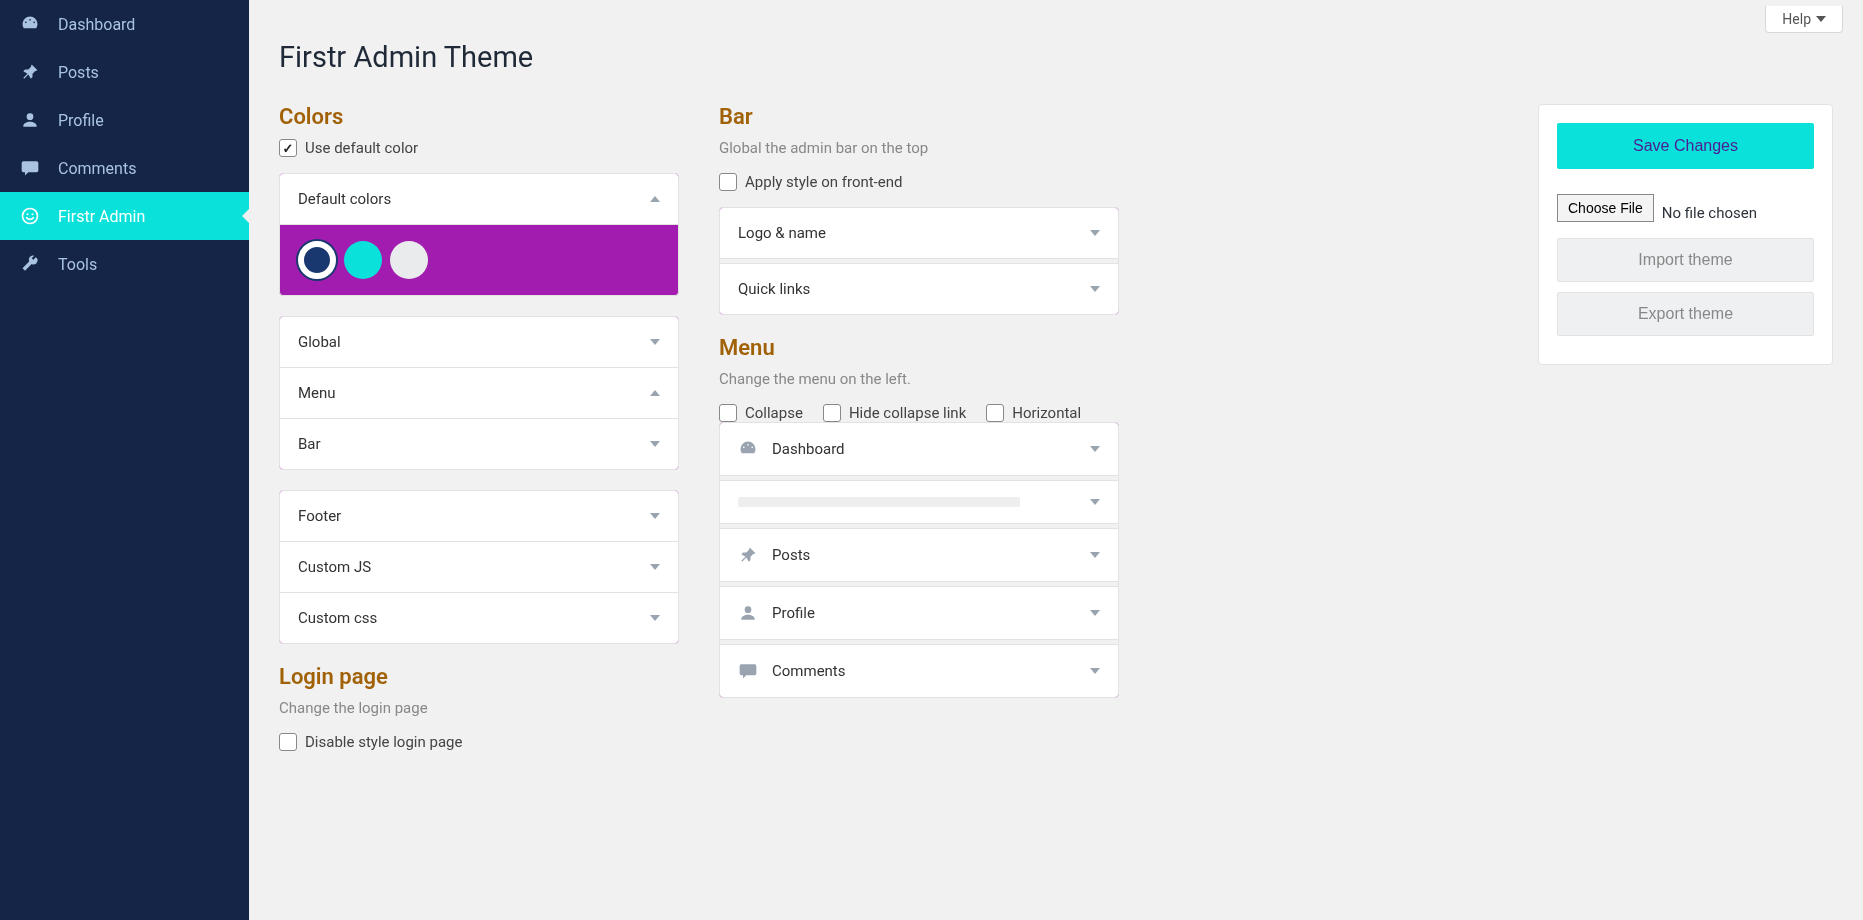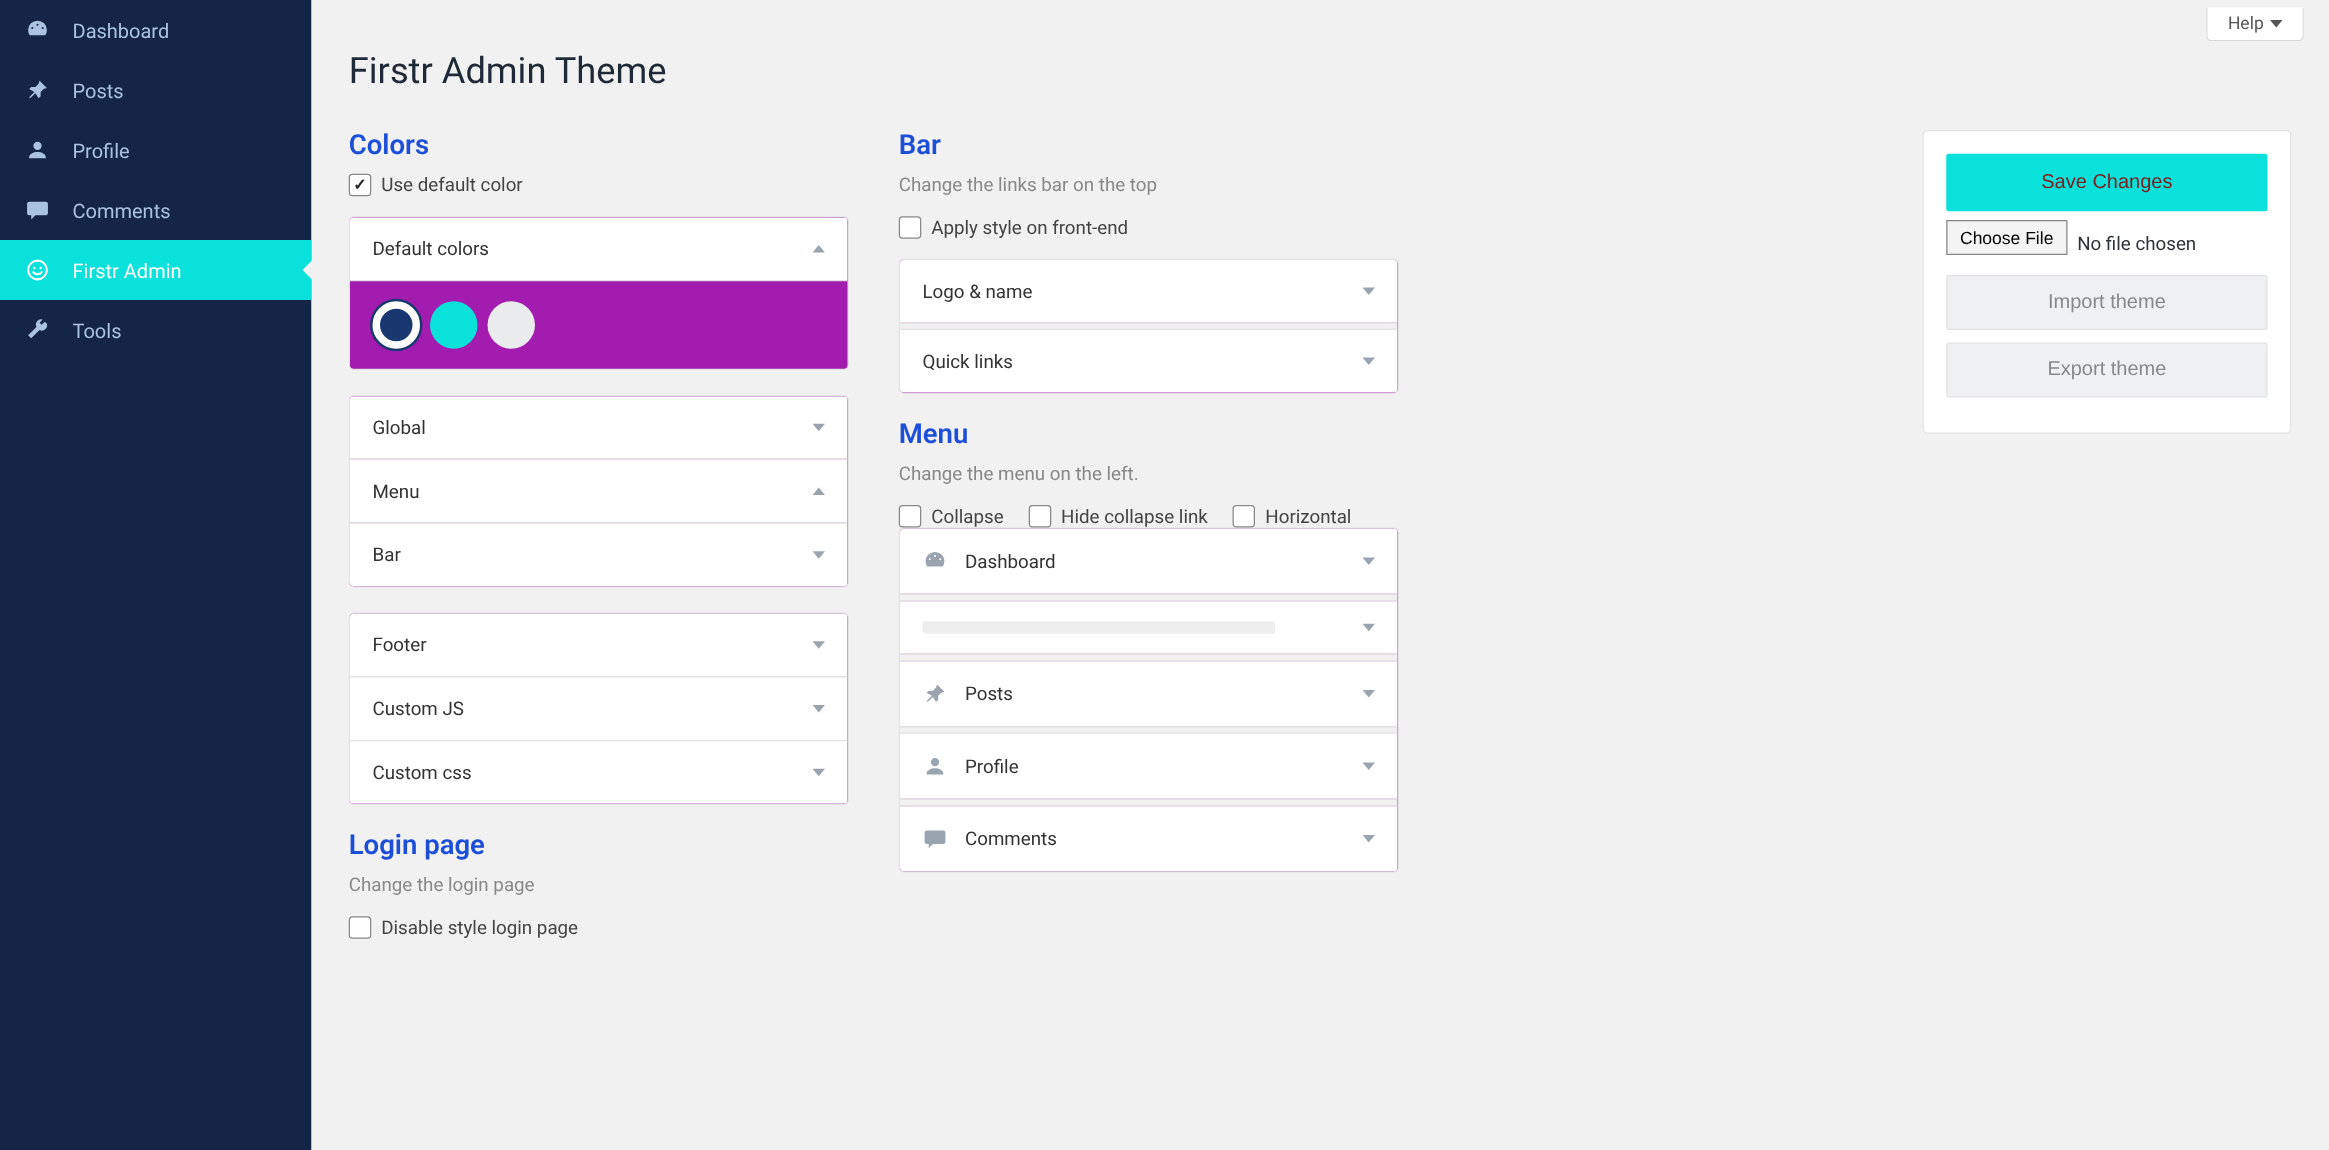--- a/index.html
+++ b/index.html
@@ -71,21 +71,21 @@
   font-size: 14px;
   color: #555;
   cursor: pointer;
   display: flex;
   align-items: center;
   gap: 5px;
 }
 .help-tab svg { width: 10px; height: 10px; fill: #555; }
 
 h1 { font-size: 29px; font-weight: 400; margin: 20px 0 30px; color: #1f2937; }
-h2 { font-size: 22px; font-weight: 600; margin-bottom: 10px; color: #1d4ed8; }
+h2 { font-size: 22px; font-weight: 600; margin-bottom: 10px; color: #a16207; }
 .subtext { color: #888; font-size: 15px; margin-bottom: 16px; }
 
 .columns {
   display: flex;
   gap: 40px;
   align-items: flex-start;
 }
 .col-left, .col-mid { width: 400px; }
 .col-right { margin-left: auto; }
 
@@ -165,27 +165,27 @@
 .side-box {
   background: #fff;
   border: 1px solid #e2e2e2;
   border-radius: 4px;
   padding: 18px;
   width: 295px;
 }
 .btn-primary {
   width: 100%;
   background: #0ae1da;
-  color: #7f1d1d;
+  color: #4c1d95;
   border: none;
   padding: 14px;
   font-size: 16px;
   cursor: pointer;
   border-radius: 2px;
-  margin-bottom: 7px;
+  margin-bottom: 25px;
 }
 .file-row {
   display: flex;
   align-items: flex-end;
   gap: 8px;
   margin-bottom: 16px;
   font-size: 15px;
 }
 .btn-file {
   border: 1px solid #888;
@@ -342,21 +342,21 @@
       <h2>Login page</h2>
       <div class="subtext">Change the login page</div>
       <div class="chk-row">
         <span class="chk"></span>
         <span>Disable style login page</span>
       </div>
     </div>
 
     <div class="col-mid">
       <h2>Bar</h2>
-      <div class="subtext">Change the links bar on the top</div>
+      <div class="subtext">Global the admin bar on the top</div>
       <div class="chk-row">
         <span class="chk"></span>
         <span>Apply style on front-end</span>
       </div>
 
       <div class="panel-group">
         <div class="panel-item">
           <span>Logo &amp; name</span>
           <svg class="tri" viewBox="0 0 10 10">
               <path d="M0 2h10L5 8z"></path>

